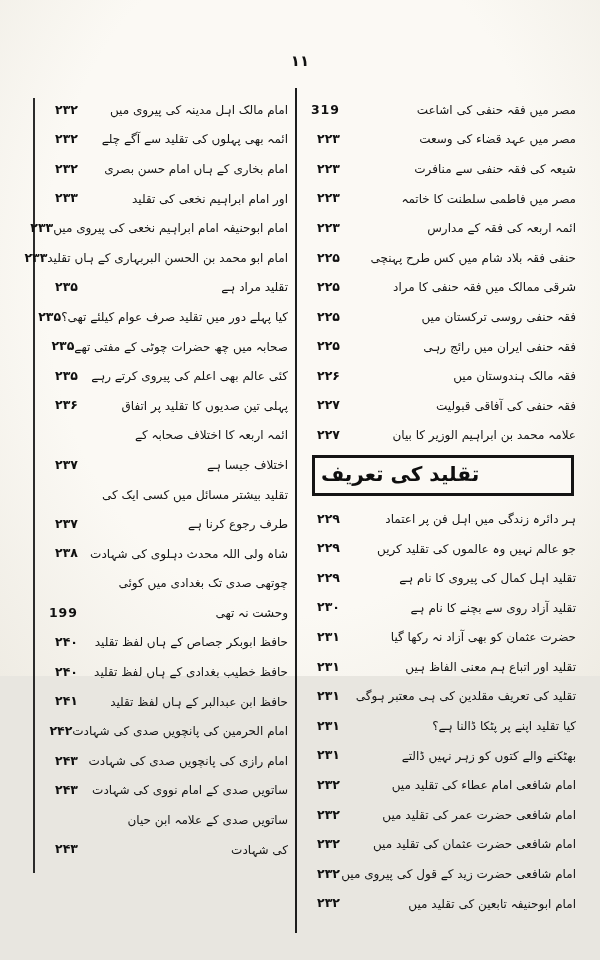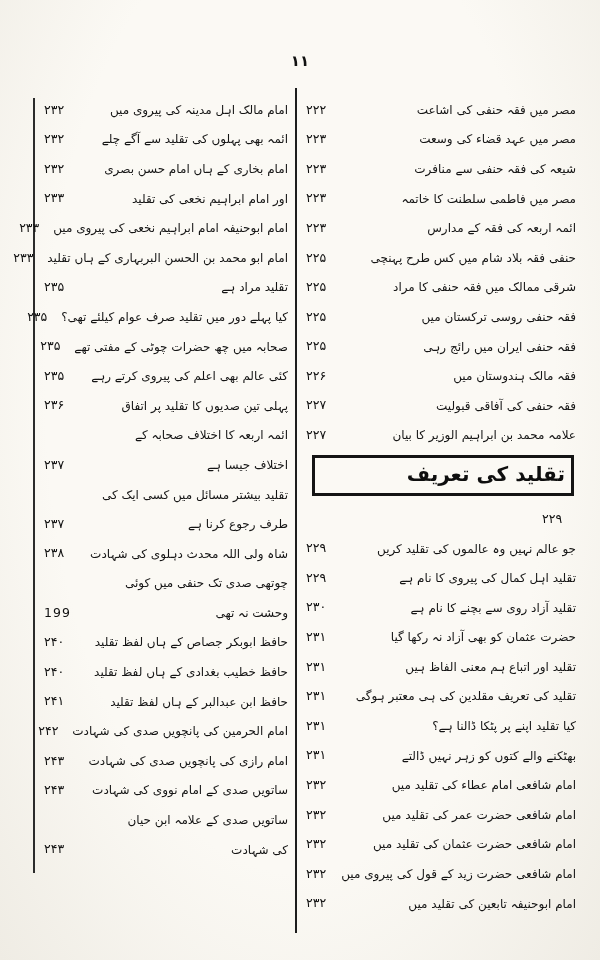--- a/index.html
+++ b/index.html
@@ -2,21 +2,21 @@
 <html lang="ur" dir="rtl"><head>
 <meta charset="utf-8">
 <style>
   html,body{margin:0;padding:0;}
   body{
     width:600px;height:960px;overflow:hidden;
     background:#e8e6e0;
     font-family:"DejaVu Sans",sans-serif;
   }
   .page{
-    position:relative;width:600px;height:960px;
+    position:relative;width:600px;height:676px;
     background:#f8f6f0;
     background-image:radial-gradient(ellipse at 50% 40%, #fbf9f4 60%, #efece4 100%);
     color:#161616;
   }
   .page-number{
     position:absolute;top:52px;left:0;right:0;
     text-align:center;font-size:15px;font-weight:bold;color:#111;
     letter-spacing:2px;
   }
   .margin-rule-left{
@@ -32,44 +32,44 @@
   .toc-col-left{left:44px;right:312px;}
   .entry{
     display:flex;justify-content:space-between;align-items:center;
     direction:rtl;height:29.6px;
   }
   .entry-title{
     font-size:12px;color:#151515;white-space:nowrap;
     line-height:1;
   }
   .entry-page{
-    font-size:12.5px;font-weight:normal;color:#101010;
-    min-width:34px;text-align:left;direction:ltr;letter-spacing:1px;
+    font-size:12.5px;font-weight:bold;color:#101010;
+    min-width:34px;text-align:right;direction:ltr;letter-spacing:1px;
     line-height:1;
   }
   .section-heading{
     border:3px solid #141414;
     margin:5px 2px 8px 6px;
     padding:4px 6px 7px;
-    text-align:right;
+    text-align:left;
     font-size:20px;font-weight:bold;color:#0e0e0e;
     background:#fbf9f4;
   }
 </style>
 </head>
 <body>
 
 <div class="page">
   <div class="page-number">۱۱</div>
   <div class="margin-rule-left"></div>
   <div class="column-divider"></div>
   <div class="toc-col toc-col-right">
       <div class="entry">
         <span class="entry-title">مصر میں فقہ حنفی کی اشاعت</span>
-        <span class="entry-page">۲۲۲</span>
+        <span class="entry-page">319</span>
       </div>
       <div class="entry">
         <span class="entry-title">مصر میں عہد قضاء کی وسعت</span>
         <span class="entry-page">۲۲۳</span>
       </div>
       <div class="entry">
         <span class="entry-title">شیعہ کی فقہ حنفی سے منافرت</span>
         <span class="entry-page">۲۲۳</span>
       </div>
       <div class="entry">
@@ -103,20 +103,21 @@
       <div class="entry">
         <span class="entry-title">فقہ حنفی کی آفاقی قبولیت</span>
         <span class="entry-page">۲۲۷</span>
       </div>
       <div class="entry">
         <span class="entry-title">علامہ محمد بن ابراہیم الوزیر کا بیان</span>
         <span class="entry-page">۲۲۷</span>
       </div>
       <div class="section-heading">تقلید کی تعریف</div>
       <div class="entry">
+        <span class="entry-title">ہر دائرہ زندگی میں اہل فن پر اعتماد</span>
         <span class="entry-page">۲۲۹</span>
       </div>
       <div class="entry">
         <span class="entry-title">جو عالم نہیں وہ عالموں کی تقلید کریں</span>
         <span class="entry-page">۲۲۹</span>
       </div>
       <div class="entry">
         <span class="entry-title">تقلید اہل کمال کی پیروی کا نام ہے</span>
         <span class="entry-page">۲۲۹</span>
       </div>
@@ -224,21 +225,21 @@
       </div>
       <div class="entry">
         <span class="entry-title">طرف رجوع کرنا ہے</span>
         <span class="entry-page">۲۳۷</span>
       </div>
       <div class="entry">
         <span class="entry-title">شاہ ولی اللہ محدث دہلوی کی شہادت</span>
         <span class="entry-page">۲۳۸</span>
       </div>
       <div class="entry">
-        <span class="entry-title">چوتھی صدی تک حنفی میں کوئی</span>
+        <span class="entry-title">چوتھی صدی تک بغدادی میں کوئی</span>
         <span class="entry-page"></span>
       </div>
       <div class="entry">
         <span class="entry-title">وحشت نہ تھی</span>
         <span class="entry-page">199</span>
       </div>
       <div class="entry">
         <span class="entry-title">حافظ ابوبکر جصاص کے ہاں لفظ تقلید</span>
         <span class="entry-page">۲۴۰</span>
       </div>

